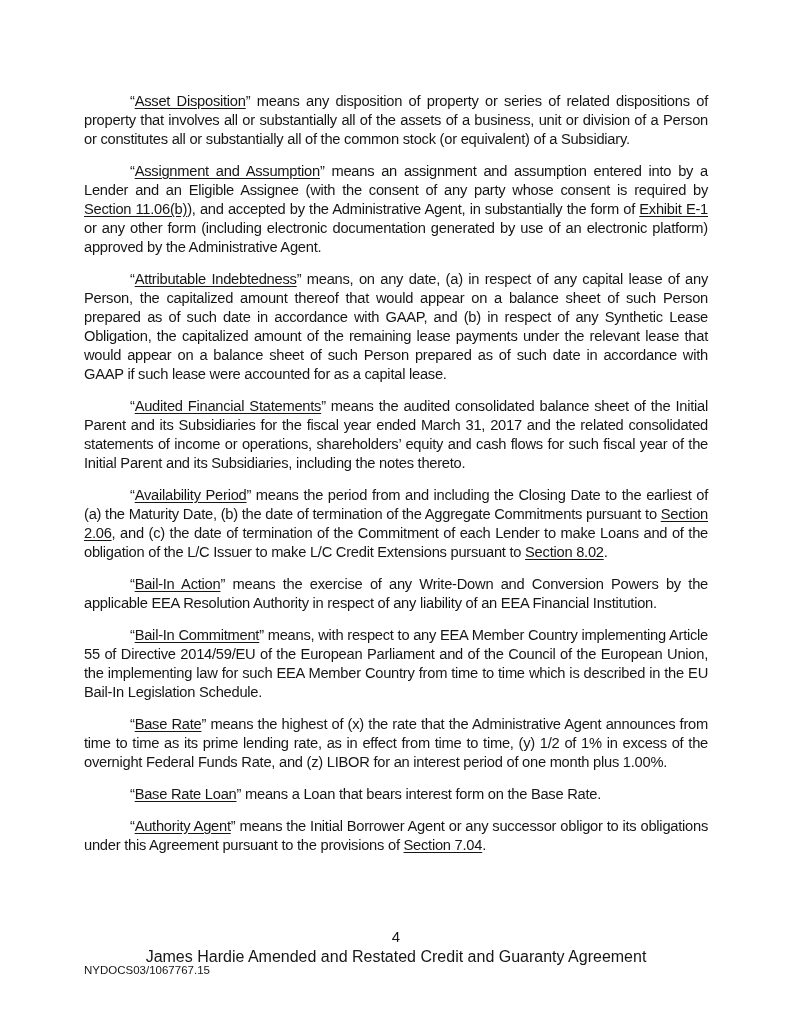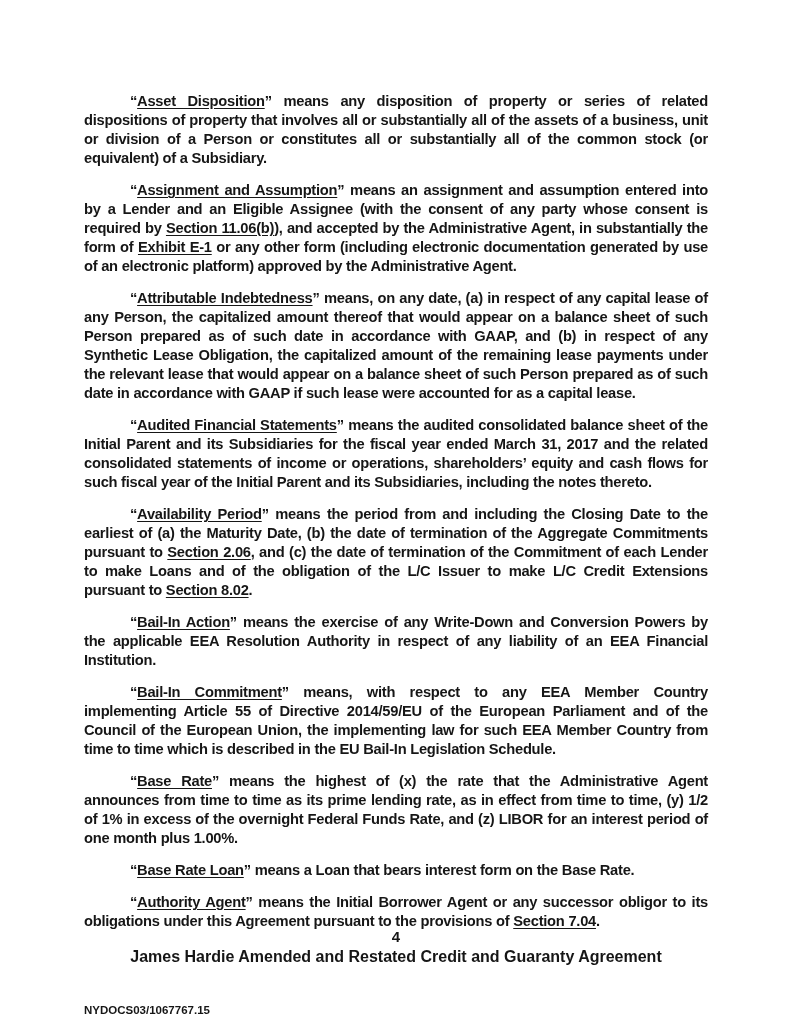--- a/index.html
+++ b/index.html
@@ -1,15 +1,15 @@
 <!DOCTYPE html>
 <html><head>
 <meta charset="utf-8">
 <style>
-  * { box-sizing: border-box; font-weight: bold; }
+  * { box-sizing: border-box; }
   html, body {
     margin: 0;
     padding: 0;
     background: #ffffff;
   }
   .page {
     position: relative;
     width: 791px;
     height: 1024px;
     background: #ffffff;
@@ -49,21 +49,21 @@
   }
   .footer-title {
     text-align: center;
     font-size: 16px;
     line-height: 17px;
     margin-top: 2px;
   }
   .doc-id {
     position: absolute;
     left: 84px;
-    top: 1003px;
+    top: 963px;
     font-size: 11.5px;
     line-height: 14px;
   }
 </style>
 </head>
 <body>
 
 <div class="page">
   <div class="content" id="paragraphs">
       <p class="para"><span>“</span><span class="u">Asset Disposition</span><span>” means any disposition of property or series of related dispositions of property that involves all or substantially all of the assets of a business, unit or division of a Person or constitutes all or substantially all of the common stock (or equivalent) of a Subsidiary.</span></p>

